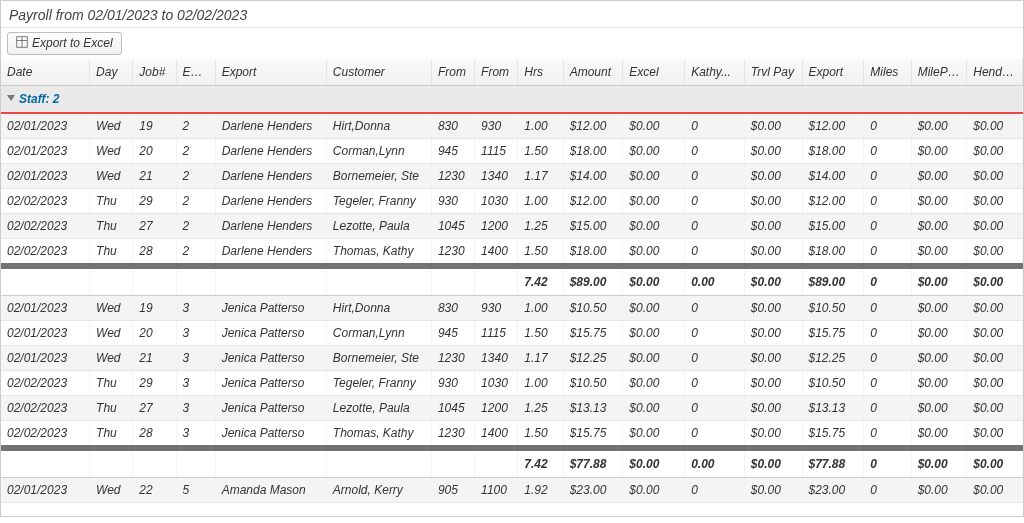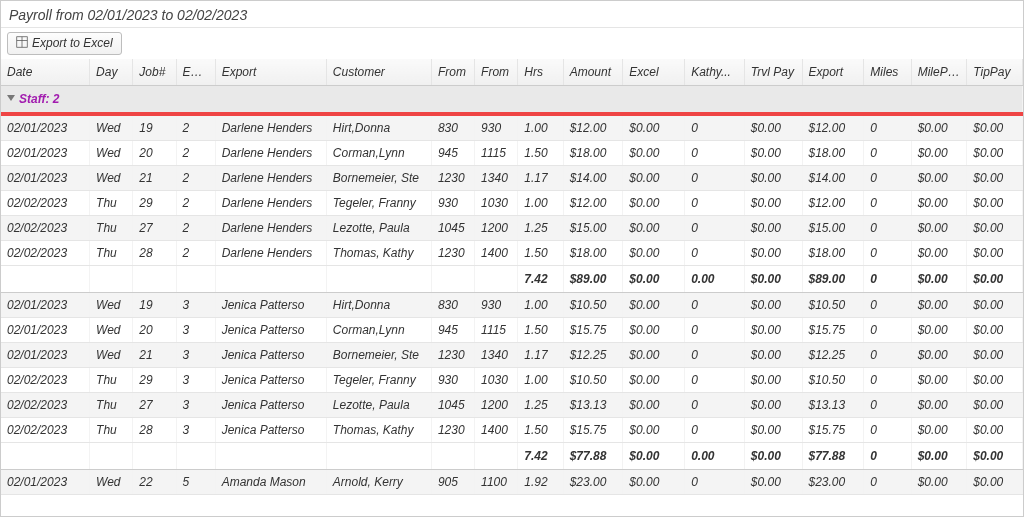--- a/index.html
+++ b/index.html
@@ -77,40 +77,40 @@
     padding: 5px 6px;
     border-bottom: 1px solid #e5e5e5;
     border-right: 1px solid #f3f3f3;
     white-space: nowrap;
     overflow: hidden;
     text-overflow: ellipsis;
   }
   tr.group td {
     background: #e9e9e9;
     font-weight: 700;
-    border-bottom: 4px solid #ef4444;
+    border-bottom: 2px solid #ef4444;
     padding: 6px 6px 6px 18px;
-    color: #a21caf;
+    color: #0369a1;
     position: relative;
   }
   tr.group td::before {
     content: '';
     position: absolute;
     left: 6px;
     top: 50%;
     margin-top: -4px;
     border-left: 4px solid transparent;
     border-right: 4px solid transparent;
     border-top: 6px solid #777;
   }
   tr.alt td { background: #f4f4f4; }
   tr.summary td {
     font-weight: 700;
     background: #fff;
-    border-top: 1px solid #737373;
+    border-top: 6px solid #737373;
     border-bottom: 1px solid #ccc;
     padding-top: 6px;
     padding-bottom: 6px;
   }
   .c-date{width:86px}
   .c-day{width:42px}
   .c-job{width:42px}
   .c-emp{width:38px}
   .c-staff{width:108px}
   .c-cust{width:102px}
@@ -177,21 +177,21 @@
           <th>From</th>
           <th>From</th>
           <th>Hrs</th>
           <th>Amount</th>
           <th>Excel</th>
           <th>Kathy...</th>
           <th>Trvl Pay</th>
           <th>Export</th>
           <th>Miles</th>
           <th>MilePay</th>
-          <th>TipPay</th>
+          <th>Henders</th>
         </tr>
       </thead>
       <tbody id="grid-body">
           <tr class="group">
             <td colspan="17">Staff: 2</td>
           </tr>
           <tr class="alt">
             <td>02/01/2023</td>
             <td>Wed</td>
             <td>19</td>

